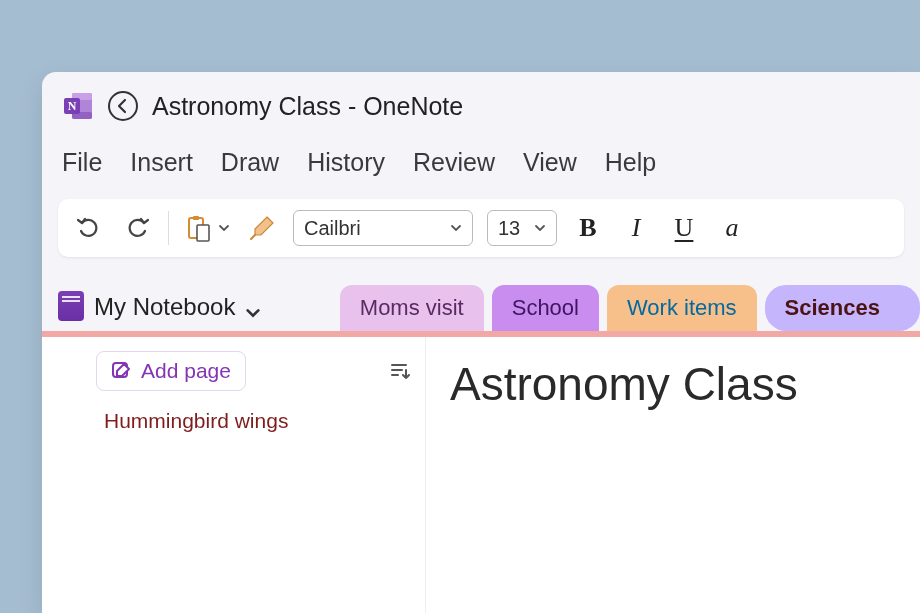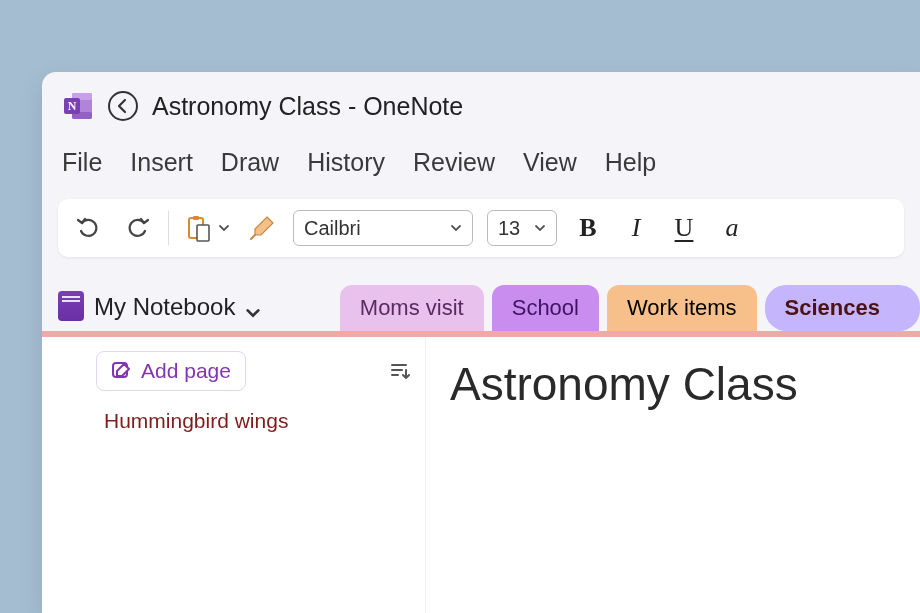--- a/index.html
+++ b/index.html
@@ -191,21 +191,21 @@
     padding: 0 20px;
     display: flex;
     align-items: center;
     font-size: 22px;
     color: #432a00;
     cursor: pointer;
     flex-shrink: 0;
   }
   .section-tab.moms { background: #e8c2ec; color: #5a2a63; }
   .section-tab.school { background: #c98def; color: #3e1560; }
-  .section-tab.work { background: #f7c08a; color: #000000; }
+  .section-tab.work { background: #f7c08a; color: #0369a1; }
   .section-tab.sciences { background: #c4b5fd; color: #4b1313; font-weight: 700; padding-right: 40px; border-radius: 21px; }
   .tab-underbar {
     height: 6px;
     background: #f2a9a6;
   }
   .content-row {
     flex: 1;
     display: flex;
     background: #fff;
     overflow: hidden;

